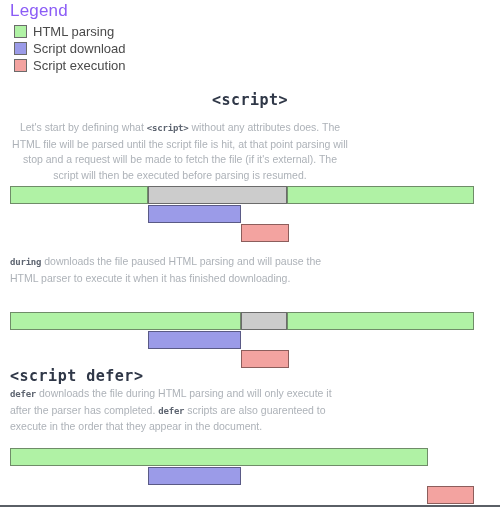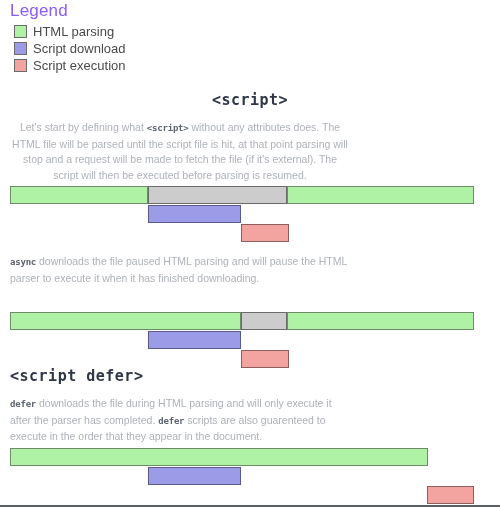--- a/index.html
+++ b/index.html
@@ -147,32 +147,32 @@
         <p class="section-body" style="margin-top: 10px;"><span>Let's start by defining what </span><code class="inline-code">&lt;script&gt;</code><span> without any attributes does. The HTML file will be parsed until the script file is hit, at that point parsing will stop and a request will be made to fetch the file (if it's external). The script will then be executed before parsing is resumed.</span></p>
       </div>
       <div class="timeline" style="position: absolute; left: 10px; top: 186px; width: 480px; height: 57px;">
         <div class="bar green" title="HTML parsing" style="left: 0px; width: 138px; top: 0px;"></div>
         <div class="bar gray" title="HTML parsing paused" style="left: 138px; width: 139px; top: 0px;"></div>
         <div class="bar green" title="HTML parsing" style="left: 277px; width: 187px; top: 0px;"></div>
         <div class="bar blue" title="Script download" style="left: 138px; width: 93px; top: 19px;"></div>
         <div class="bar red" title="Script execution" style="left: 231px; width: 48px; top: 38px;"></div>
       </div>
       <div class="section" style="position: absolute; left: 10px; right: 10px; top: 244px;">
-        <p class="section-body" style="margin-top: 10px;"><code class="inline-code">async</code><span> downloads the file paused HTML parsing and will pause the HTML parser to execute it when it has finished downloading.</span></p>
+        <p class="section-body" style="margin-top: 10px;"><code class="inline-code">during</code><span> downloads the file paused HTML parsing and will pause the HTML parser to execute it when it has finished downloading.</span></p>
       </div>
       <div class="timeline" style="position: absolute; left: 10px; top: 312px; width: 480px; height: 57px;">
         <div class="bar green" title="HTML parsing" style="left: 0px; width: 231px; top: 0px;"></div>
         <div class="bar gray" title="HTML parsing paused" style="left: 231px; width: 46px; top: 0px;"></div>
         <div class="bar green" title="HTML parsing" style="left: 277px; width: 187px; top: 0px;"></div>
         <div class="bar blue" title="Script download" style="left: 138px; width: 93px; top: 19px;"></div>
         <div class="bar red" title="Script execution" style="left: 231px; width: 48px; top: 38px;"></div>
       </div>
       <div class="section" style="position: absolute; left: 10px; right: 10px; top: 366px;">
         <h2 class="section-heading">&lt;script defer&gt;</h2>
-        <p class="section-body" style="margin-top: 10px;"><code class="inline-code">defer</code><span> downloads the file during HTML parsing and will only execute it after the parser has completed. </span><code class="inline-code">defer</code><span> scripts are also guarenteed to execute in the order that they appear in the document.</span></p>
+        <p class="section-body" style=""><code class="inline-code">defer</code><span> downloads the file during HTML parsing and will only execute it after the parser has completed. </span><code class="inline-code">defer</code><span> scripts are also guarenteed to execute in the order that they appear in the document.</span></p>
       </div>
       <div class="timeline" style="position: absolute; left: 10px; top: 448px; width: 480px; height: 57px;">
         <div class="bar green" title="HTML parsing" style="left: 0px; width: 418px; top: 0px;"></div>
         <div class="bar blue" title="Script download" style="left: 138px; width: 93px; top: 19px;"></div>
         <div class="bar red" title="Script execution" style="left: 417px; width: 47px; top: 38px;"></div>
       </div>
     </div>
 
   <div class="hr-bottom"></div>
 </div>

